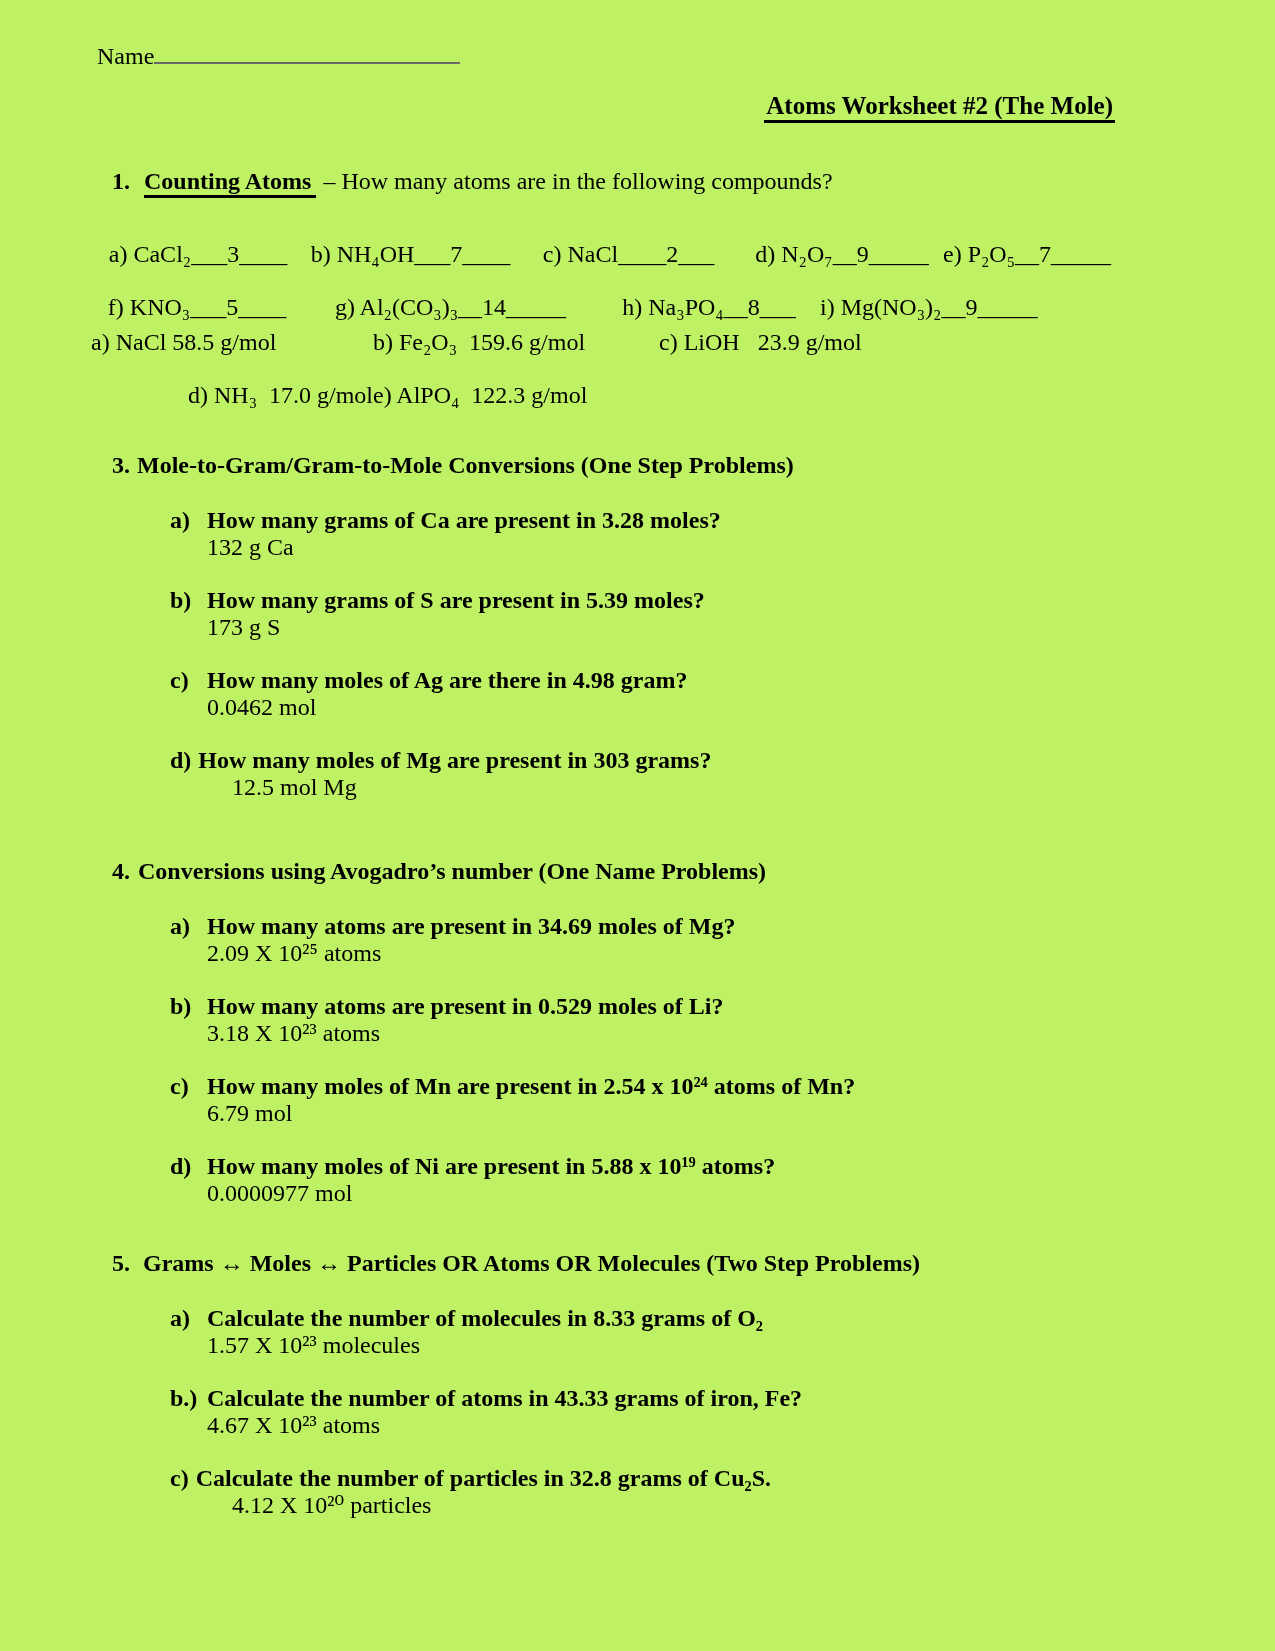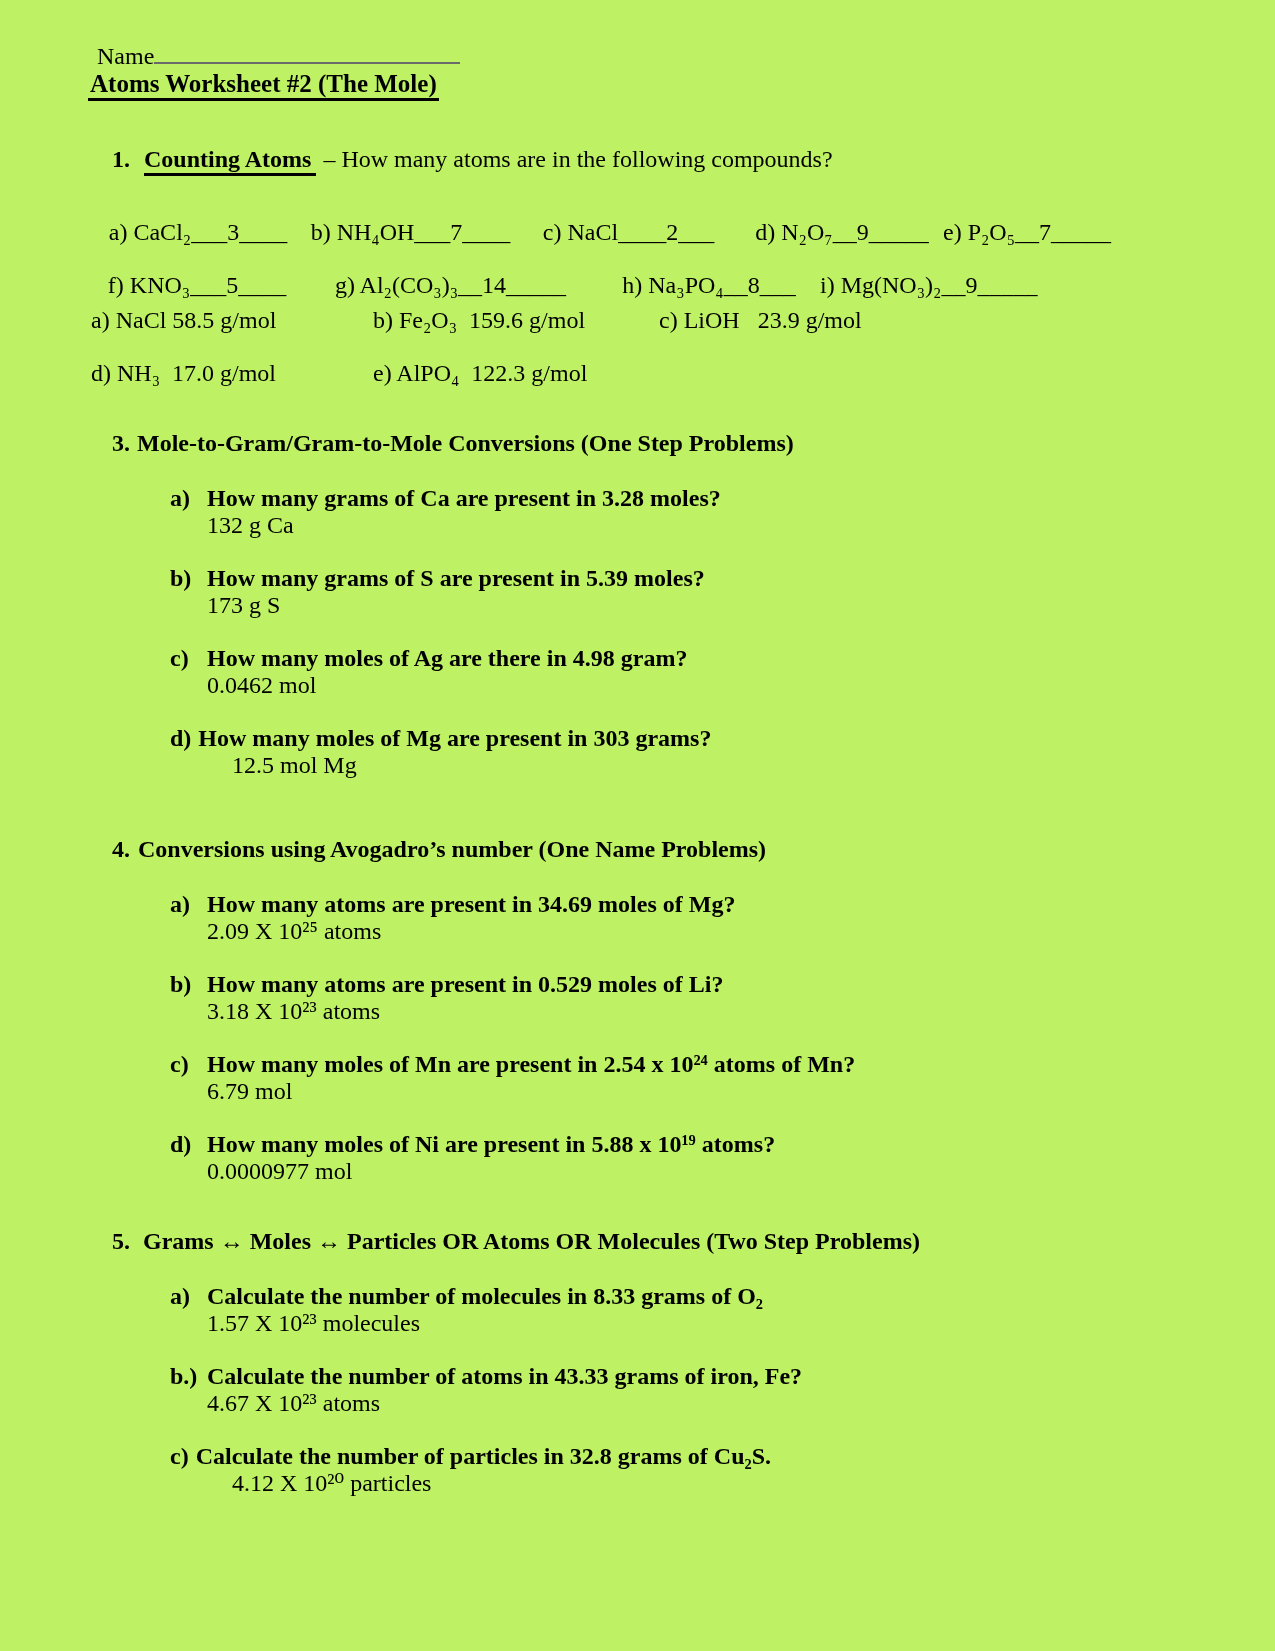--- a/index.html
+++ b/index.html
@@ -5,39 +5,39 @@
   html,body{margin:0;padding:0;background:#fff;}
   .page{
     width:1275px;height:1651px;background:#bef264;color:#000;
     font-family:"Liberation Serif","DejaVu Serif",serif;
     font-size:24px;line-height:27px;
     box-sizing:border-box;padding:38px 160px 0 88px;
     overflow:hidden;position:relative;
   }
   .name-row{margin-left:9px;}
   .name-line{display:inline-block;width:306px;height:24px;border-bottom:2px solid #6a6a6a;vertical-align:baseline;}
-  .title-wrap{text-align:left;}
+  .title-wrap{text-align:right;margin-top:22px;}
   .title{font-weight:bold;font-size:25px;border-bottom:3px solid #000;padding:0 2px 1px 2px;display:inline-block;}
   .sec-head{font-weight:bold;white-space:pre-wrap;}
   .sec-num{display:inline-block;}
   .s1-head{margin-top:18px;}
   .s1-head .sec-num{margin-right:14px;}
   .u2{border-bottom:3px solid #000;padding-right:5px;margin-right:7px;display:inline-block;}
   .sec-rest{font-weight:normal;}
   .ca-row{display:flex;margin-left:3px;white-space:pre;}
   .ca-item{flex:0 0 auto;white-space:pre;text-align:center;}
   .ca-row1{margin-top:16px;}
   .ca-row2{margin-top:26px;}
   .ca-a{width:214px}.ca-b{width:211px}.ca-c{width:225px}.ca-d{width:202px}
   .ca-f{width:212px}.ca-g{width:295px}.ca-h{width:222px}
   .s2-head{margin-top:30px;}
   .s2-head .sec-num{margin-right:7px;}
   .m-row{display:flex;margin-left:3px;white-space:pre;}
   .m-row1{margin-top:8px;}
-  .m-row2{margin-top:26px;}
+  .m-row2{margin-top:26px;text-align:right;}
   .m-a{width:282px;flex:0 0 auto;white-space:pre;}
   .m-b{width:286px;flex:0 0 auto;white-space:pre;}
   .m-c{flex:0 0 auto;white-space:pre;}
   .s3-head{margin-top:16px;}
   .s3-head .sec-num{margin-right:7px;}
   .s4-head{margin-top:30px;}
   .s4-head .sec-num{margin-right:8px;}
   .s5-head{margin-top:16px;}
   .s5-head .sec-num{margin-right:13px;}
   .items{margin-left:82px;margin-top:1px;}

